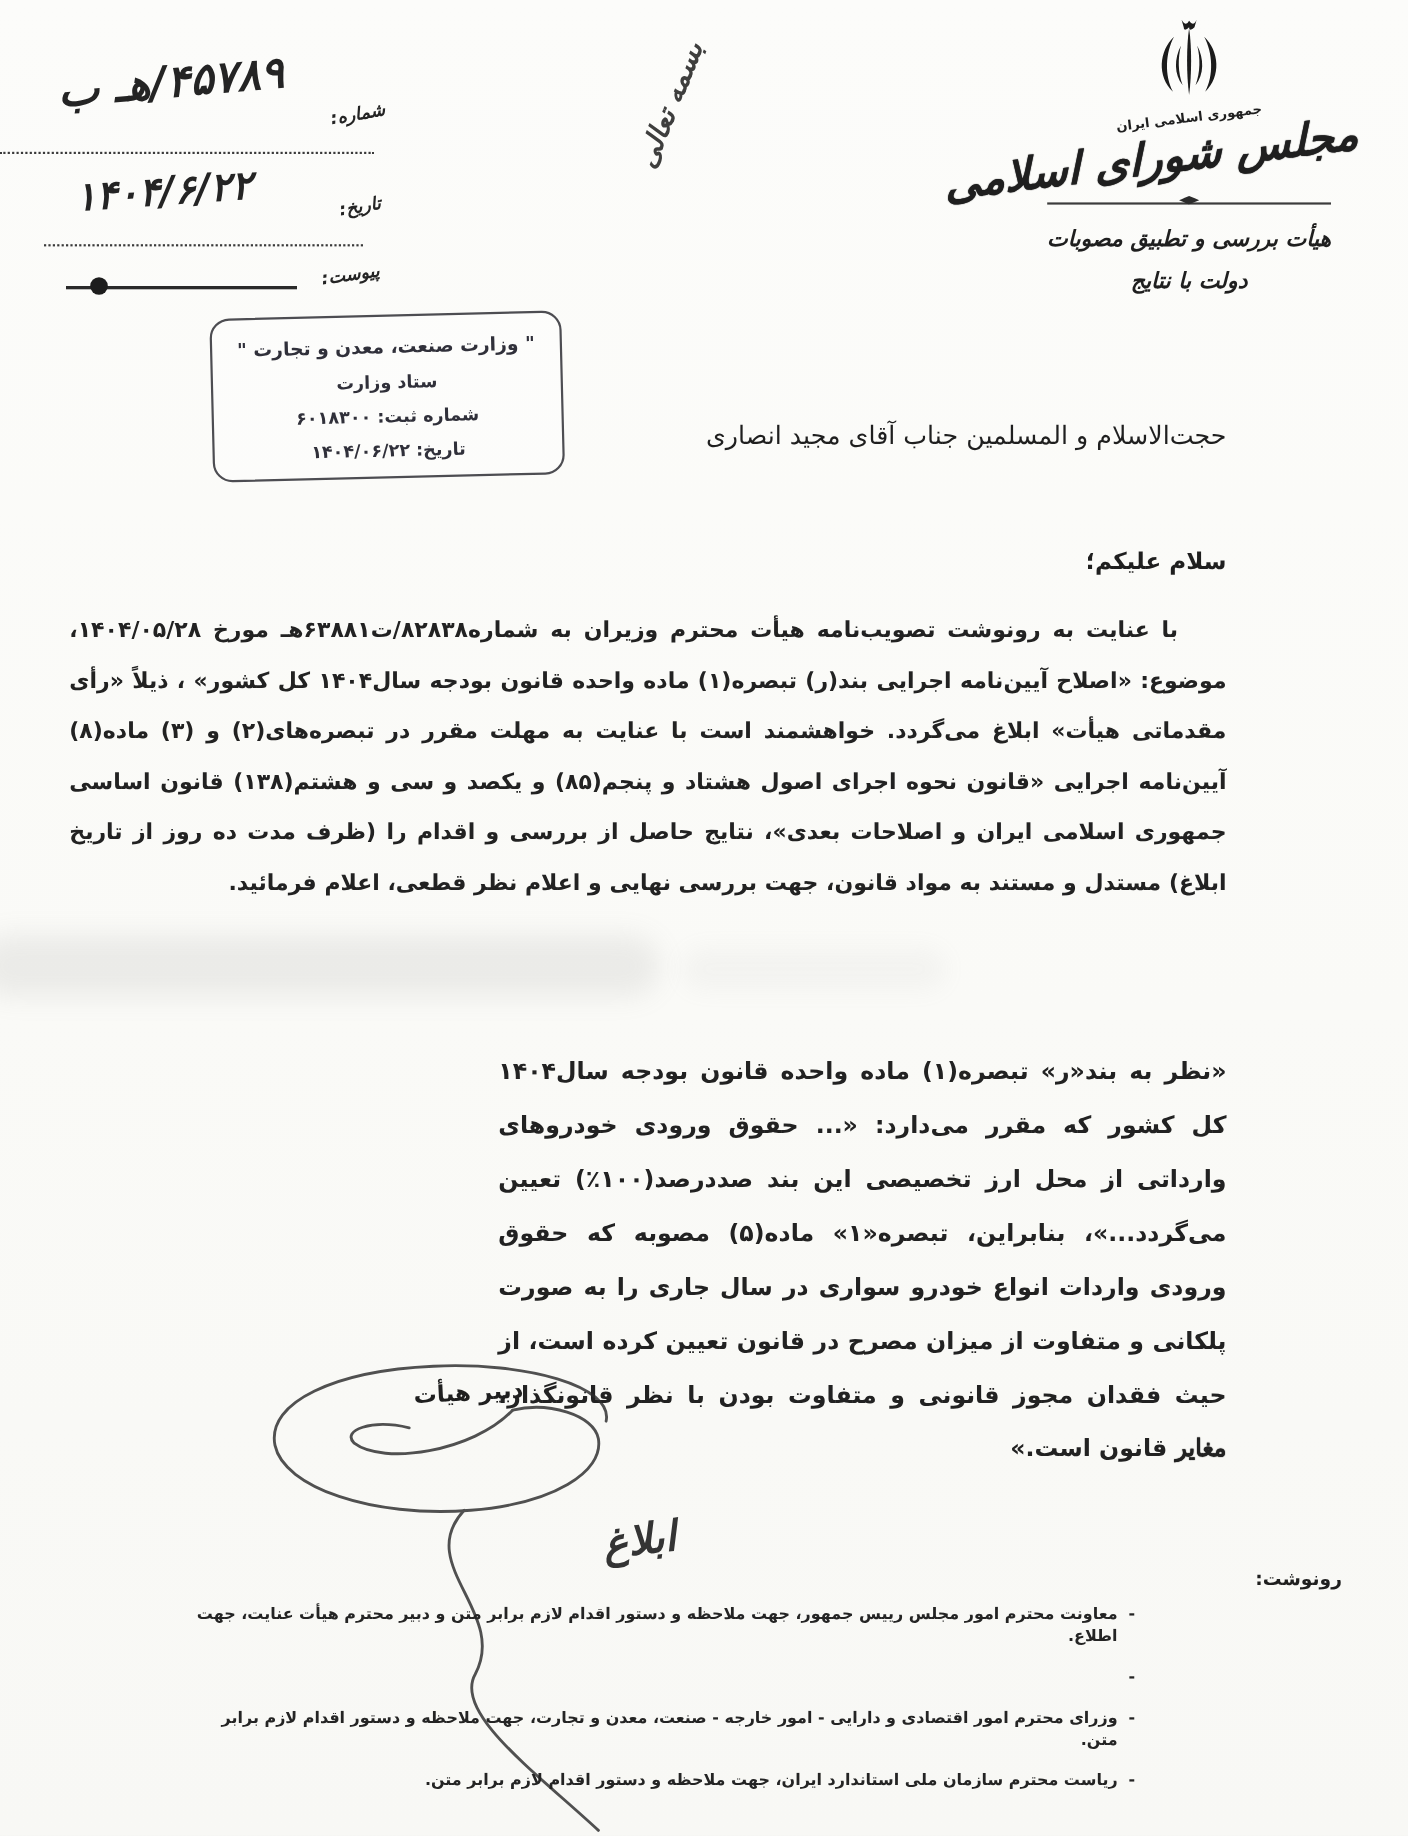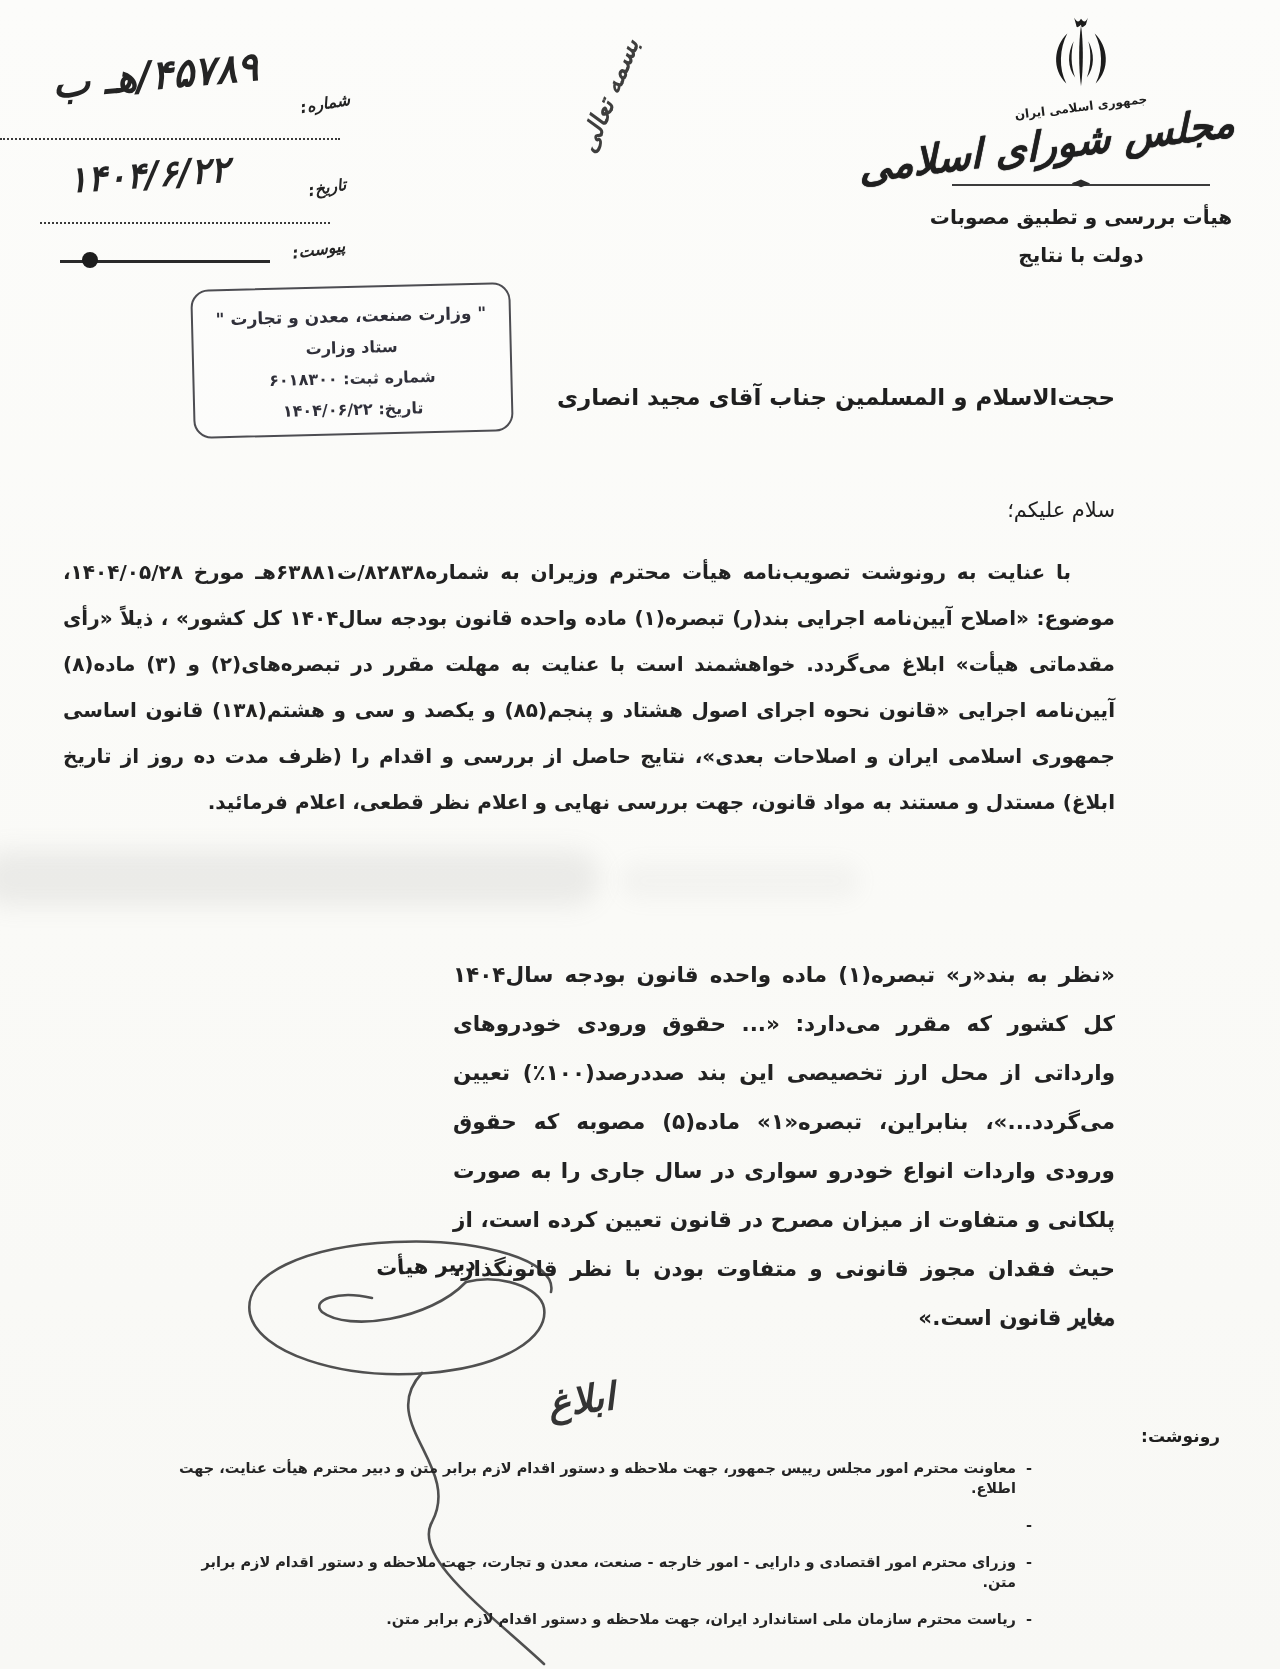--- a/index.html
+++ b/index.html
@@ -33,33 +33,33 @@
   .eblagh{position:absolute;left:548px;top:1378px;font-size:38px;transform:rotate(-7deg);opacity:.92;}
   
   .letterhead{position:absolute;top:12px;right:44px;width:310px;text-align:center;}
   .emblem-wrap{height:88px;}
   .lh-tilt{transform:rotate(-7deg);}
   .lh-country{font-size:12px;font-weight:bold;letter-spacing:1px;white-space:nowrap;}
   .lh-assembly{font-size:40px;font-weight:bold;font-style:italic;line-height:1.05;white-space:nowrap;
     transform:rotate(-7deg) skewX(-5deg);text-shadow:0 0 1px #111;margin-top:6px;}
   .lh-divider{position:relative;height:2px;background:#3c3c3c;margin:22px 26px 12px;}
   .lh-divider .diamond{position:absolute;left:50%;top:-7px;transform:translateX(-50%) scaleX(2.4);font-size:10px;color:#2b2b2b;}
-  .lh-board{font-size:20px;font-weight:bold;line-height:1.9;}
+  .lh-board{font-size:20px;font-weight:bold;font-style:italic;line-height:1.9;}
   
   .stamp{position:absolute;left:192px;top:286px;width:300px;padding:18px 8px 14px;
     border:2.5px solid #4d4d52;border-radius:18px;transform:rotate(-1.4deg);
     text-align:center;color:#30303a;background:rgba(255,255,255,.35);}
   .stamp div{font-weight:bold;}
   .stamp-l1{font-size:17px;margin-bottom:12px;}
   .stamp-l2{font-size:16px;margin-bottom:12px;}
   .stamp-l3{font-size:16px;margin-bottom:12px;}
   .stamp-l4{font-size:16px;}
   
-  .recipient{position:absolute;right:165px;top:374px;text-align:left;font-size:23px;font-weight:bold;line-height:47px;}
-  .salutation{position:absolute;right:165px;top:498px;font-size:21px;font-weight:normal;}
+  .recipient{position:absolute;right:165px;top:374px;text-align:left;font-size:23px;font-weight:normal;line-height:47px;}
+  .salutation{position:absolute;right:165px;top:498px;font-size:21px;font-weight:bold;}
   .body-par{position:absolute;right:165px;left:63px;top:549px;font-size:20px;font-weight:bold;
     line-height:46px;text-align:justify;text-align-last:right;text-indent:44px;color:#222;}
   .ruling-heading{position:absolute;left:63px;right:165px;top:891px;text-align:center;font-size:22px;font-weight:bold;}
   .ruling{position:absolute;right:165px;width:662px;top:950px;font-size:21.5px;font-weight:bold;
     line-height:49px;text-align:justify;text-align-last:right;color:#222;}
   .ruling .bold-word{font-weight:bold;text-shadow:0 0 1px #000;font-family:Liberation Serif, serif;}
   
   .signature{position:absolute;left:226px;top:1230px;width:352px;height:440px;}
   .signature svg{position:absolute;inset:0;}
   .sig-title{position:absolute;left:150px;top:24px;font-size:21px;font-weight:bold;transform:rotate(-3deg);}

